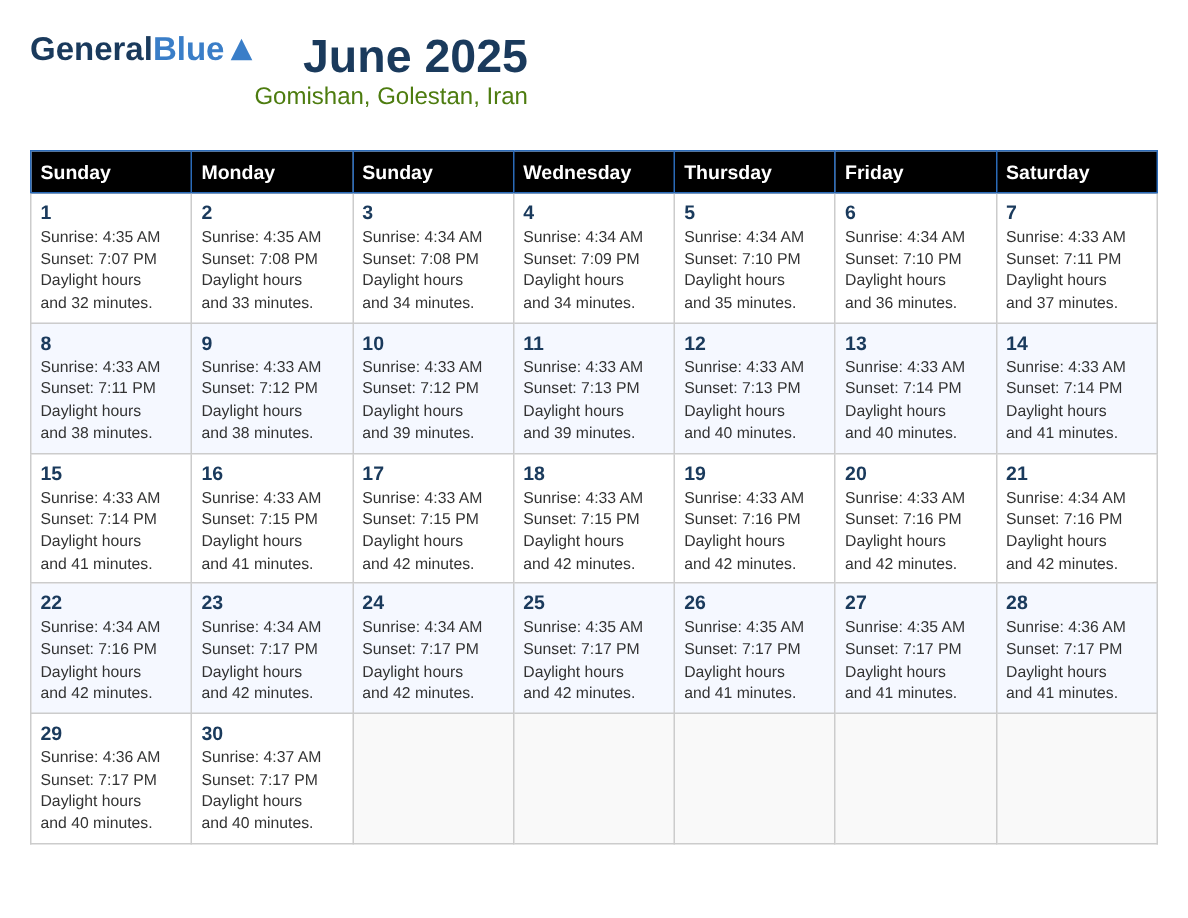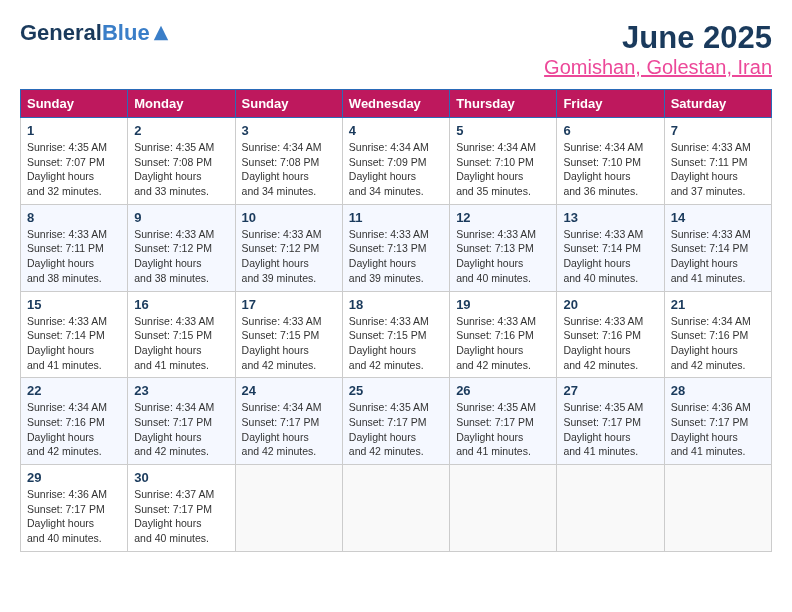--- a/index.html
+++ b/index.html
@@ -5,23 +5,22 @@
     * { box-sizing: border-box; margin: 0; padding: 0; }
     body {
       font-family: Arial, sans-serif;
       background: #fff;
       width: 792px;
       min-height: 612px;
       padding: 20px;
     }
     .header {
       display: flex;
-      justify-content: space-between;
       align-items: flex-start;
-      margin-bottom: 10px;
+      margin-bottom: 26px;
     }
     .logo {
       display: flex;
       flex-direction: column;
       align-items: flex-start;
     }
     .logo-text {
       display: flex;
       align-items: center;
       font-size: 22px;
@@ -37,31 +36,30 @@
     }
     .title-block {
       text-align: right;
     }
     .month-title {
       font-size: 31px;
       font-weight: bold;
       color: #1a3a5c;
     }
     .subtitle {
-      font-size: 20px;
-      color: #ec4899;
-      text-decoration: underline;
+      font-size: 16px;
+      color: #4d7c0f;
     }
     .calendar {
       width: 100%;
       border-collapse: collapse;
       font-size: 11px;
     }
     .calendar th {
-      background: #be185d;
+      background: #000000;
       color: #fff;
       text-align: left;
       padding: 6px 6px;
       font-size: 13px;
       font-weight: bold;
       border: 1px solid #2a6ab8;
     }
     .calendar td {
       border: 1px solid #ccc;
       vertical-align: top;

